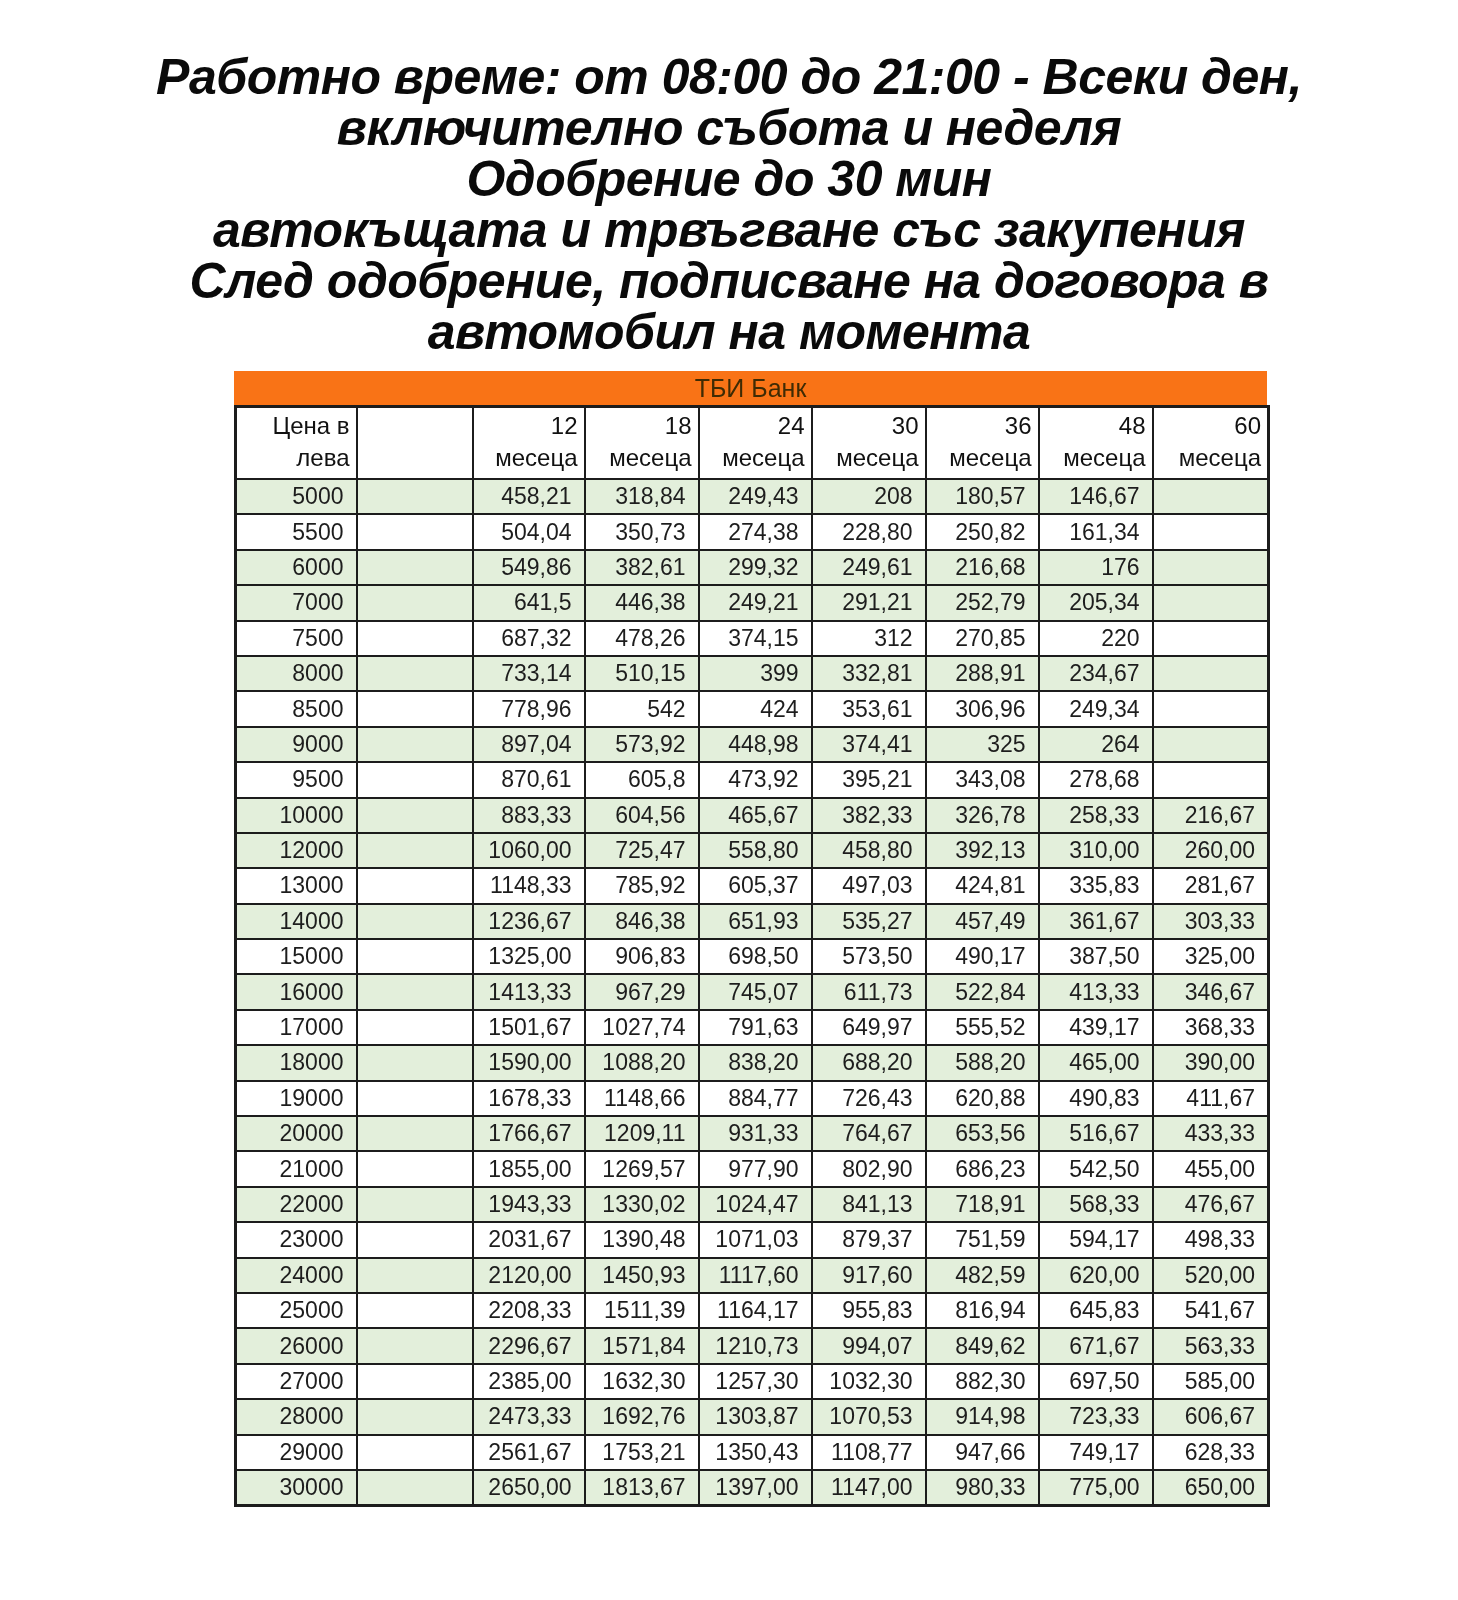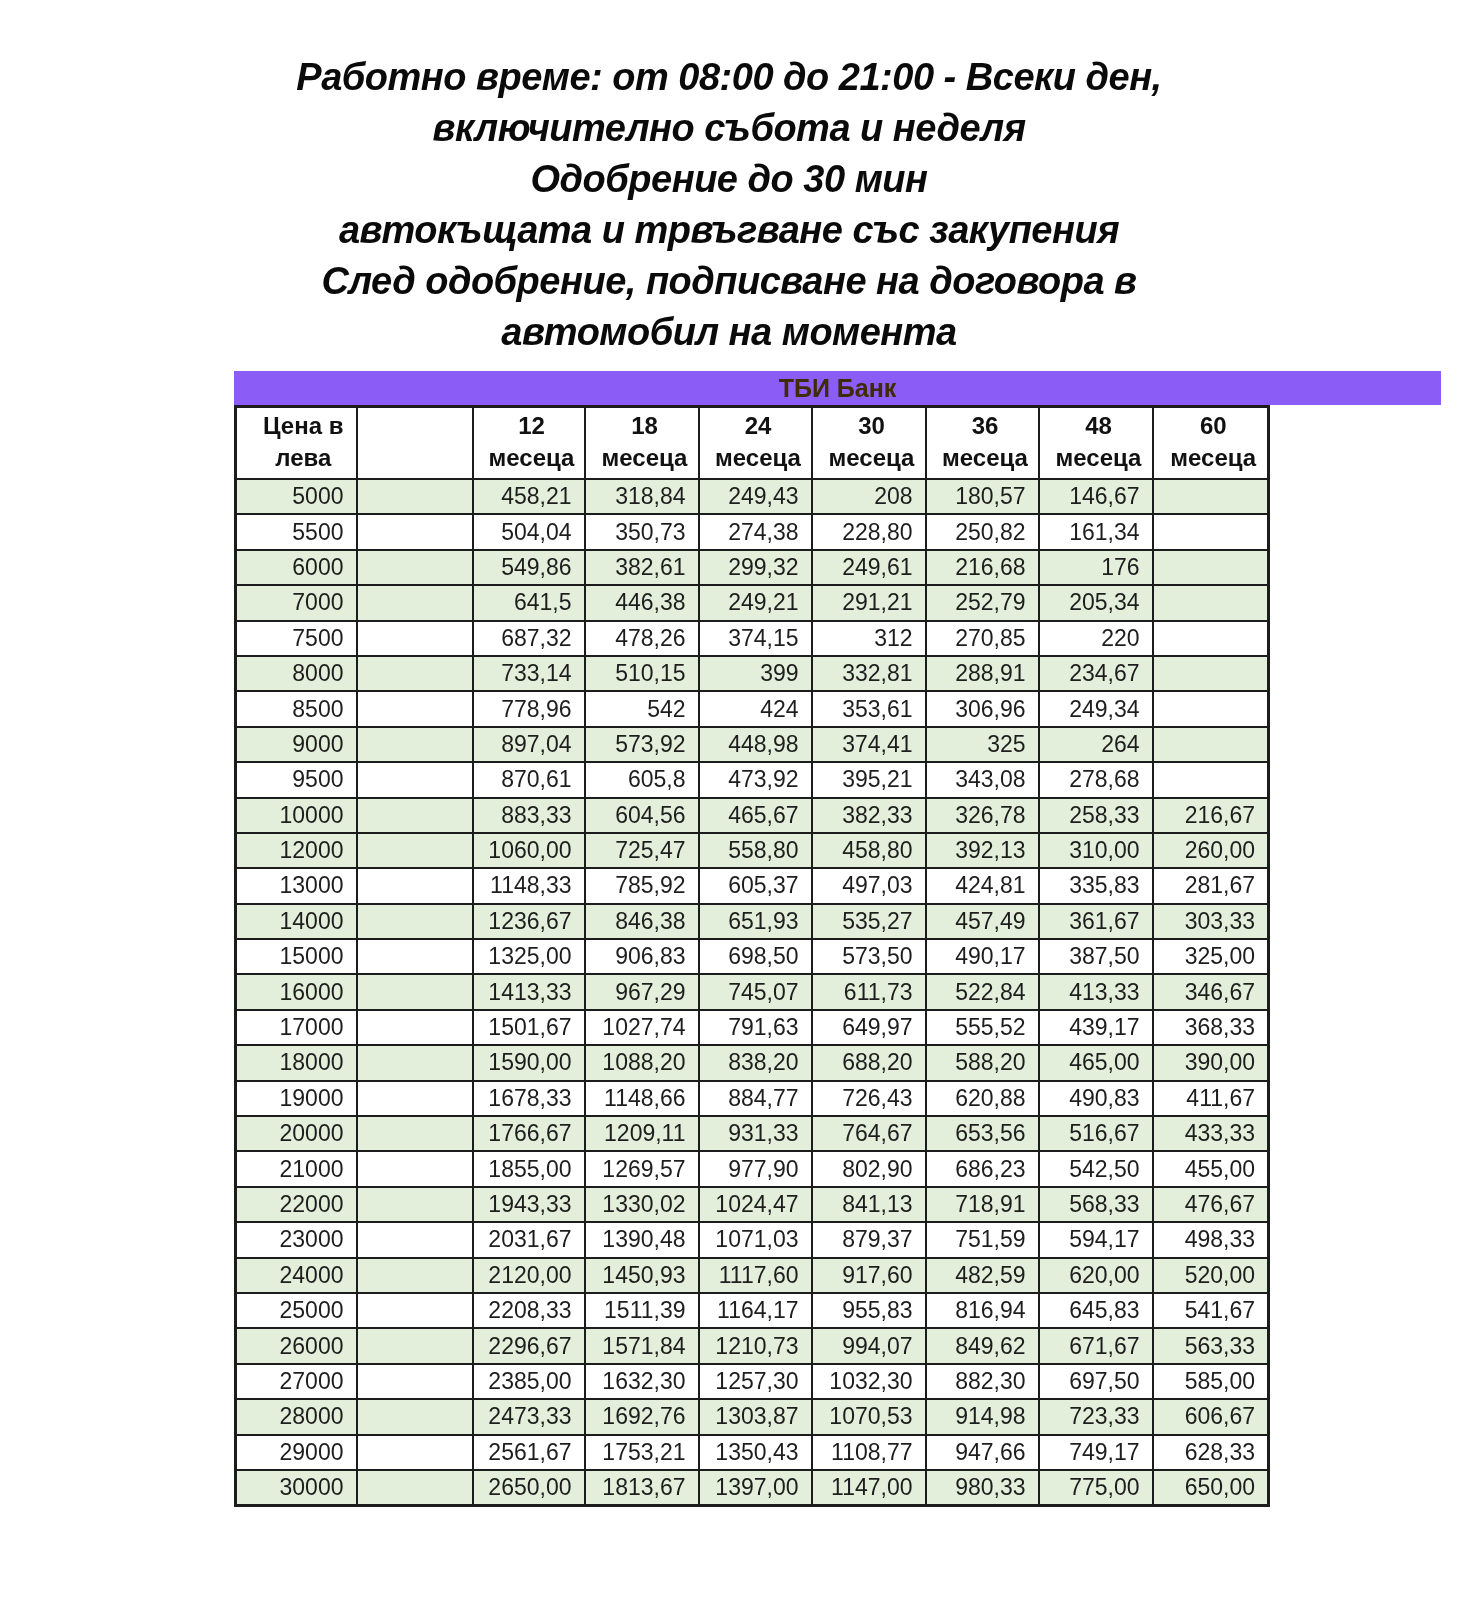--- a/index.html
+++ b/index.html
@@ -18,62 +18,62 @@
 
   
   .promo {
     position: absolute;
     top: 52px;
     left: 0;
     width: 100%;
     text-align: center;
     font-weight: bold;
     font-style: italic;
-    font-size: 38px;
+    font-size: 50px;
     line-height: 51px;
     color: #0a0a0a;
     letter-spacing: -0.5px;
   }
 
   
   .table-wrap {
     position: absolute;
     left: 234px;
     top: 371px;
     width: 1033px;
   }
   .banner {
     box-sizing: border-box;
-    width: 1207px;
+    width: 1033px;
     height: 34px;
-    background: #8b5cf6;
+    background: #f97316;
     display: flex;
     align-items: center;
     justify-content: center;
-    font-weight: bold;
+    font-weight: normal;
     font-size: 25px;
     color: #3F2B04;
   }
   table.pricing {
     border-collapse: collapse;
     table-layout: fixed;
     width: 1033px;
     border: 3px solid #1C1C1C;
   }
   table.pricing th,
   table.pricing td {
     border: 2px solid #1C1C1C;
     box-sizing: border-box;
     overflow: hidden;
   }
   table.pricing thead th {
     background: #ffffff;
     font-size: 24px;
-    font-weight: bold;
-    text-align: center;
+    font-weight: normal;
+    text-align: right;
     vertical-align: middle;
     white-space: pre-line;
     line-height: 32px;
     height: 70px;
     padding: 2px 6px 4px 12px;
     color: #111111;
   }
   table.pricing thead th:first-child {
     padding-left: 20px;
   }

